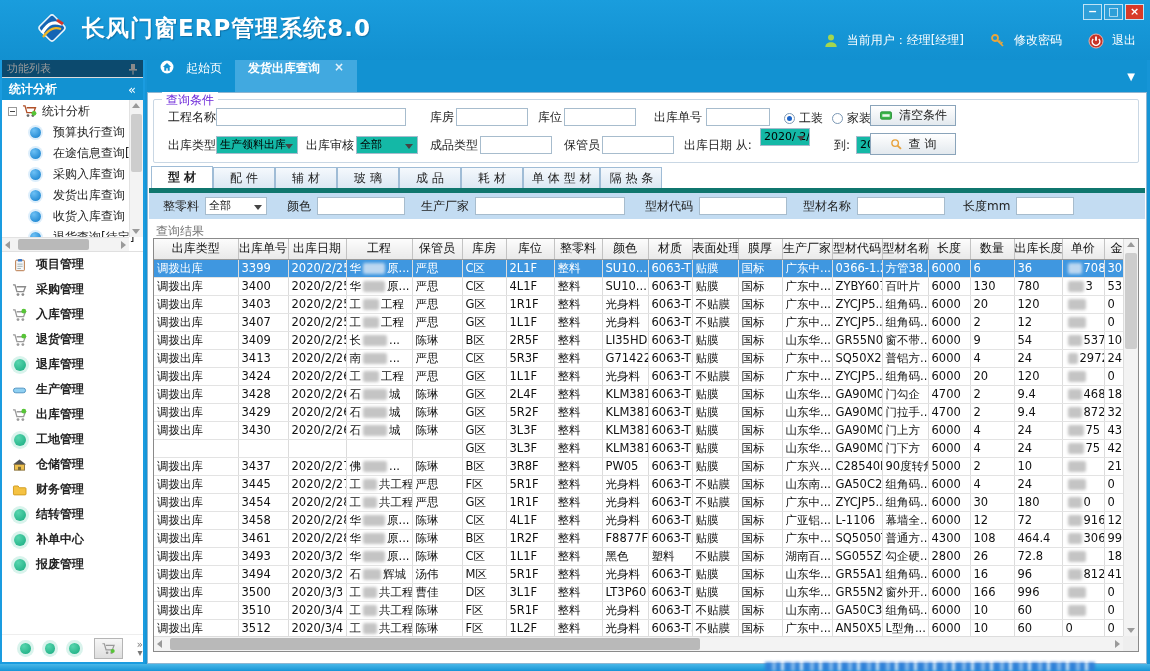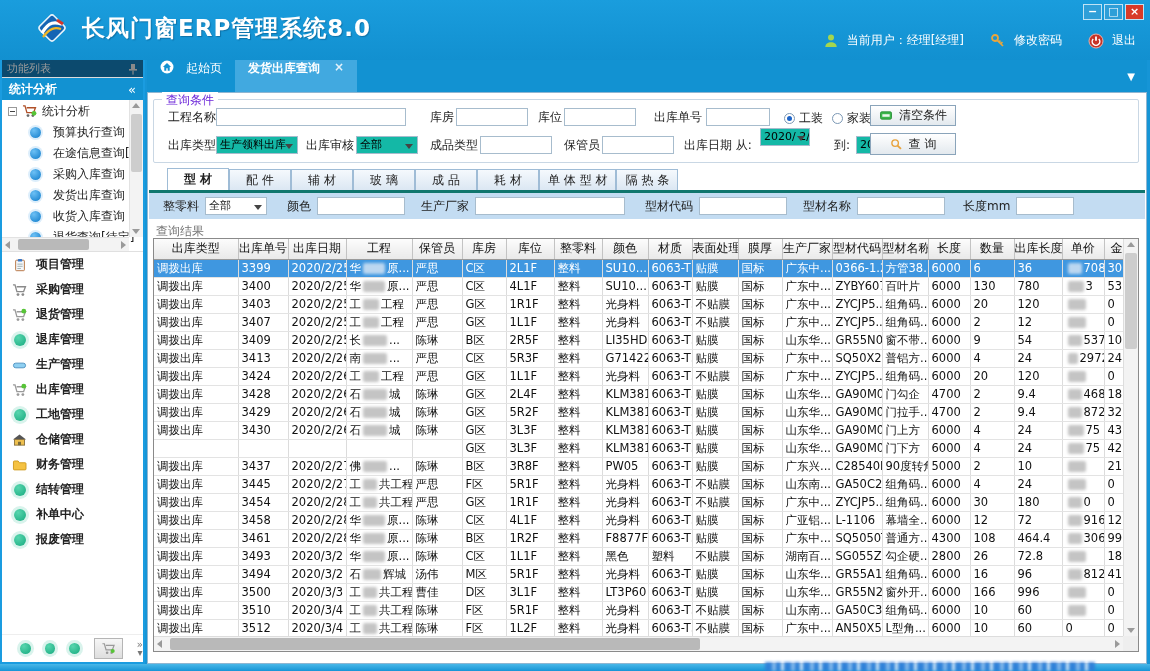--- a/index.html
+++ b/index.html
@@ -63,21 +63,21 @@
   .f-label { position:absolute; font-size:12px; color:#222; line-height:18px; white-space:nowrap; }
   .f-input { position:absolute; height:18px; border:1px solid #a7bccd; background:#fff; font-size:11px; padding:0 3px; font-family:inherit; }
   .ddl { position:absolute; height:18px; border:1px solid #a7bccd; background:#14b8a6; font-size:11px; line-height:16px; padding:0 26px 0 3px; white-space:nowrap; overflow:hidden; cursor:pointer; }
   .ddl::after { content:''; position:absolute; right:4px; top:7px; border-left:4px solid transparent; border-right:4px solid transparent; border-top:5px solid #444; }
   .radio-wrap { position:absolute; display:flex; align-items:center; gap:4px; font-size:12px; color:#222; cursor:pointer; }
   .radio { width:11px; height:11px; border-radius:50%; border:1px solid #7b98b5; background:#fff; position:relative; }
   .radio.on::after { content:''; position:absolute; left:2px; top:2px; width:5px; height:5px; border-radius:50%; background:#1d64c8; }
   .btn { position:absolute; border:1px solid #8aa4ba; background:linear-gradient(#ffffff,#e3e9ee); font-size:12px; color:#222; display:flex; align-items:center; justify-content:center; gap:6px; cursor:pointer; font-family:inherit; }
 
   
-  #mat-strip { position:absolute; left:1px; right:1px; top:78px; height:22px; background:#fff; display:flex; align-items:flex-end; padding-left:18px; border-bottom:3px solid #0f766e; }
+  #mat-strip { position:absolute; left:1px; right:1px; top:78px; height:22px; background:#fff; display:flex; align-items:flex-end; padding-left:2px; border-bottom:5px solid #0f766e; }
   .mat-tab { min-width:62px; height:21px; line-height:20px; text-align:center; font-size:12px; color:#222; border:1px solid #9fbcd6; border-bottom:none; background:linear-gradient(#f5f9fd,#dbe7f3); padding:0 8px; cursor:pointer; white-space:nowrap; }
   .mat-tab.active { background:#fff; height:22px; font-weight:bold; position:relative; z-index:2; }
   #subfilter { position:absolute; left:1px; right:1px; top:100px; height:26px; background:#c3dcf2; display:flex; align-items:center; gap:6px; padding-left:14px; font-size:12px; color:#222; }
   #subfilter .sf-input { height:18px; border:1px solid #a7bccd; background:#fff; width:88px; }
   #subfilter .sf-ddl { position:relative; height:18px; width:62px; border:1px solid #a7bccd; background:#fff; font-size:11px; line-height:16px; padding-left:3px; cursor:pointer; }
   #subfilter .sf-ddl::after { content:''; position:absolute; right:4px; top:7px; border-left:4px solid transparent; border-right:4px solid transparent; border-top:5px solid #444; }
 
   
   #results-label { position:absolute; left:8px; top:130px; font-size:12px; color:#737373; }
   #table-wrap { position:absolute; left:5px; right:7px; top:145px; height:414px; border:1px solid #8a8a8a; overflow:hidden; background:#fff; }
@@ -247,20 +247,33 @@
           <span class="icon">
             <span class="icon">
               <svg width="15" height="14" viewBox="0 0 16 15">
                 <path d="M1 2h2.2l2 7.2h7.2l2-5.2H5" fill="none" stroke="#9a9a9a" stroke-width="1.4"></path>
                 <circle cx="6.4" cy="12.4" r="1.5" fill="#9a9a9a"></circle>
                 <circle cx="11.6" cy="12.4" r="1.5" fill="#9a9a9a"></circle>
                 <circle cx="12.6" cy="3.4" r="2.6" fill="#57c437"></circle>
               </svg>
             </span>
           </span>
+          <span>入库管理</span>
+        </div>
+        <div class="menu-item">
+          <span class="icon">
+            <span class="icon">
+              <svg width="15" height="14" viewBox="0 0 16 15">
+                <path d="M1 2h2.2l2 7.2h7.2l2-5.2H5" fill="none" stroke="#9a9a9a" stroke-width="1.4"></path>
+                <circle cx="6.4" cy="12.4" r="1.5" fill="#9a9a9a"></circle>
+                <circle cx="11.6" cy="12.4" r="1.5" fill="#9a9a9a"></circle>
+                <circle cx="12.6" cy="3.4" r="2.6" fill="#57c437"></circle>
+              </svg>
+            </span>
+          </span>
           <span>退货管理</span>
         </div>
         <div class="menu-item">
           <span class="icon">
             <span class="dot-icon"></span>
           </span>
           <span>退库管理</span>
         </div>
         <div class="menu-item">
           <span class="icon">

